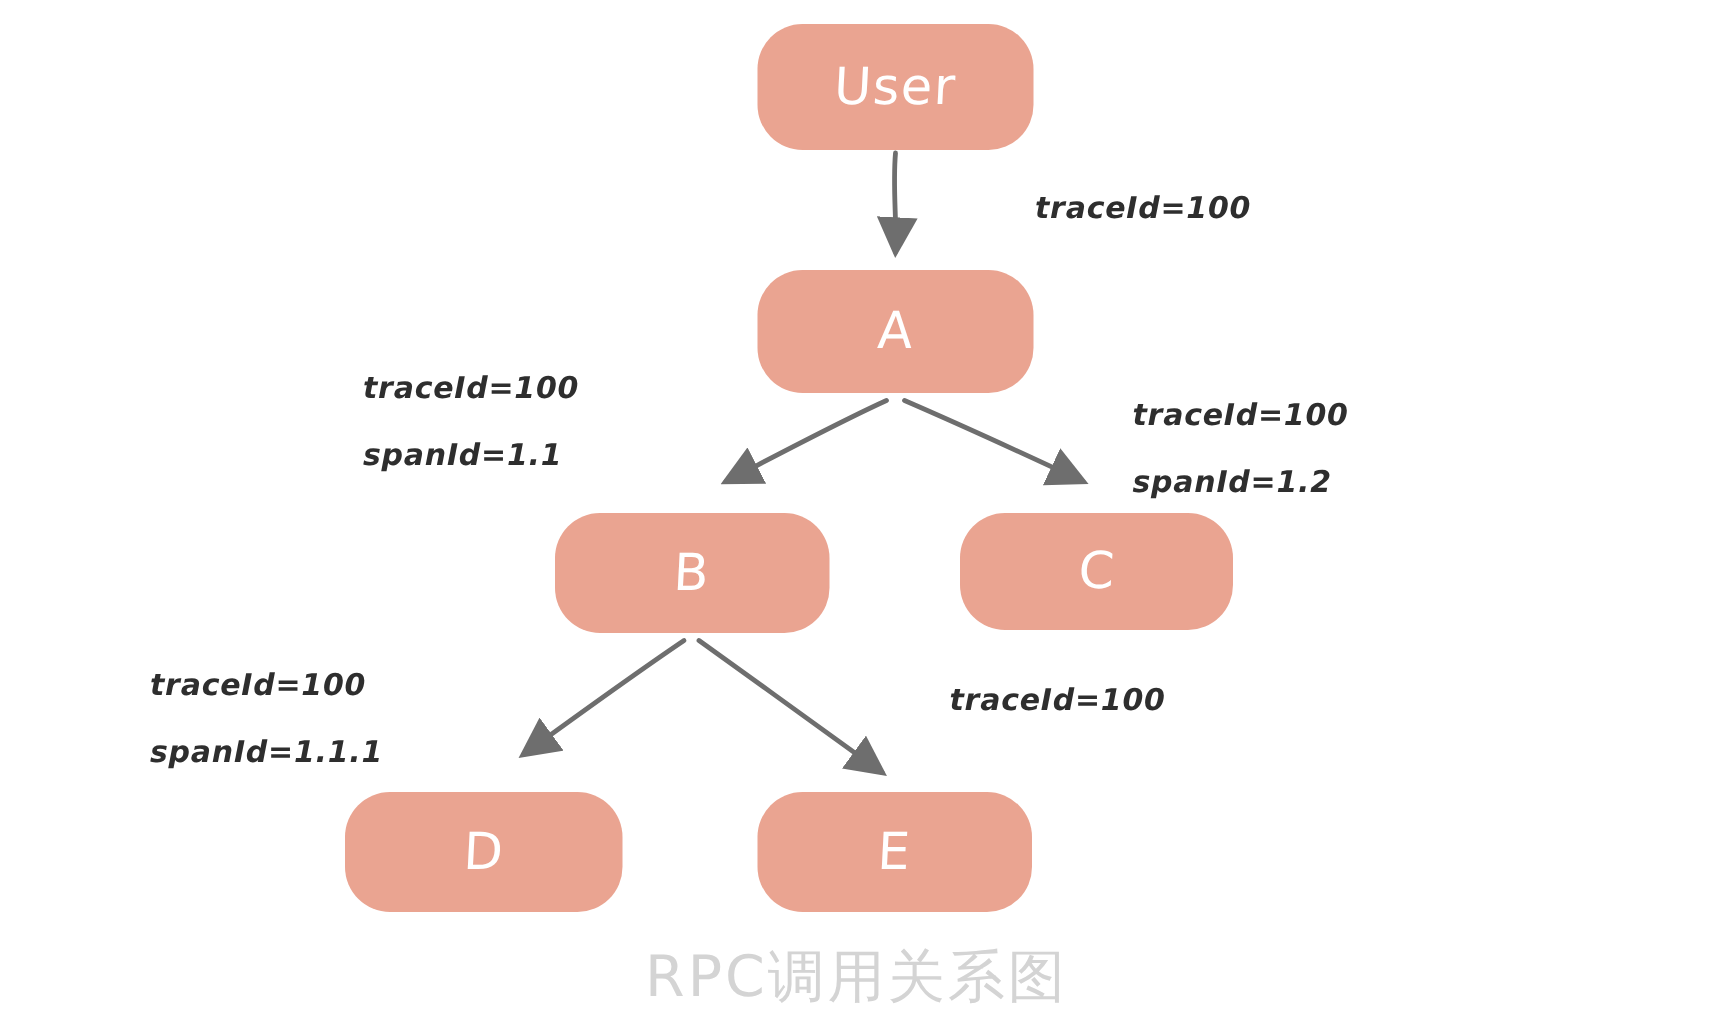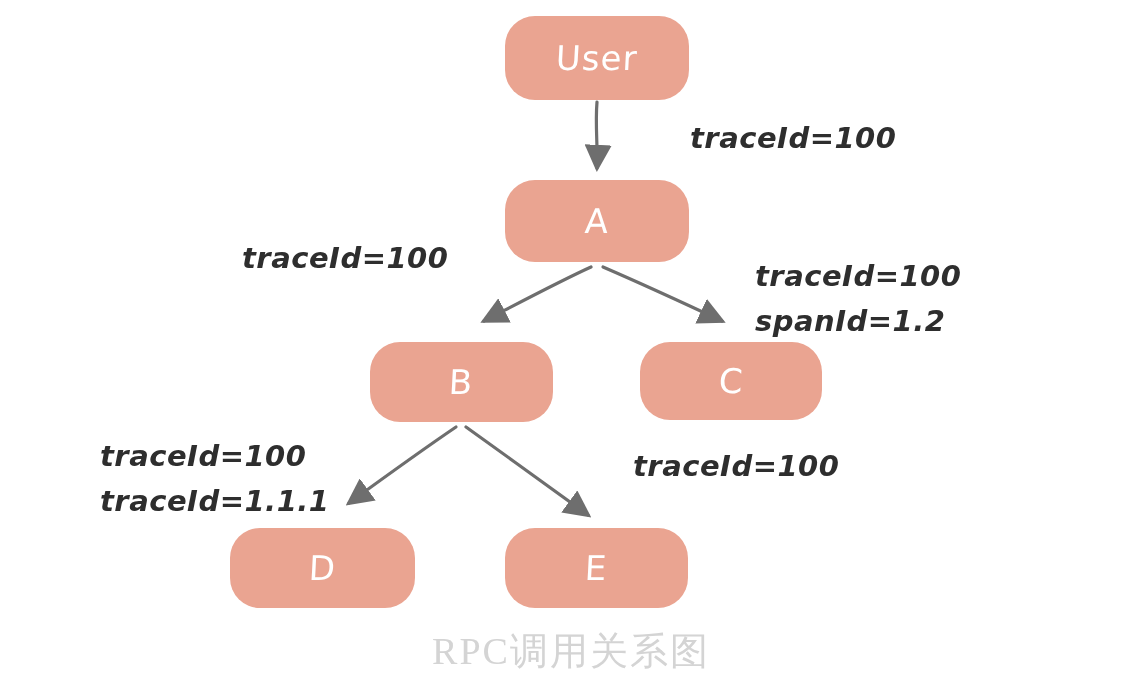--- a/index.html
+++ b/index.html
@@ -39,37 +39,36 @@
     align-items: center;
     justify-content: center;
     color: var(--node-text, #ffffff);
     font-size: 34px;
     letter-spacing: 1px;
   }
   .node span { transform: skewX(-3deg); }
   .edge-label {
     position: absolute;
     color: var(--label-text, #2e2e2e);
-    font-size: 29px;
+    font-size: 20px;
     font-style: italic;
     font-weight: bold;
     line-height: 45px;
     letter-spacing: 0.5px;
     white-space: nowrap;
   }
   .caption {
     position: absolute;
     left: 0;
     right: 0;
     top: 626px;
     text-align: center;
     color: var(--caption-text, #d4d4d4);
     font-size: 38px;
     letter-spacing: 2px;
-    font-family: Liberation Serif, serif;
   }
 </style>
 </head>
 <body>
 
 <div class="canvas">
 
   <svg class="arrows" viewBox="0 0 1142 689">
     <defs>
       <marker id="ah" viewBox="0 0 10 10" refX="8.5" refY="5" markerWidth="8.5" markerHeight="8.5" orient="auto">
@@ -106,30 +105,31 @@
   <div class="node" style="left:505px; top:528px; width:183px; height:80px;">
     <span>E</span>
   </div>
 
   <div class="edge-label" style="left:690px; top:116px;">
     <div>traceId=100</div>
   </div>
 
   <div class="edge-label" style="left:242px; top:236px;">
     <div>traceId=100</div>
+    <div>spanId=1.1</div>
   </div>
 
   <div class="edge-label" style="left:755px; top:254px;">
     <div>traceId=100</div>
     <div>spanId=1.2</div>
   </div>
 
   <div class="edge-label" style="left:100px; top:434px;">
     <div>traceId=100</div>
-    <div>traceId=1.1.1</div>
+    <div>spanId=1.1.1</div>
   </div>
 
   <div class="edge-label" style="left:633px; top:444px;">
     <div>traceId=100</div>
   </div>
 
   <div class="caption">RPC调用关系图</div>
 
 </div>
 

